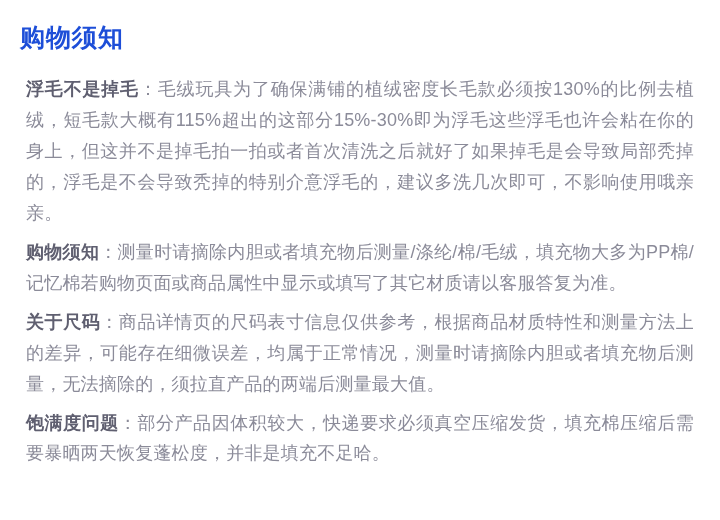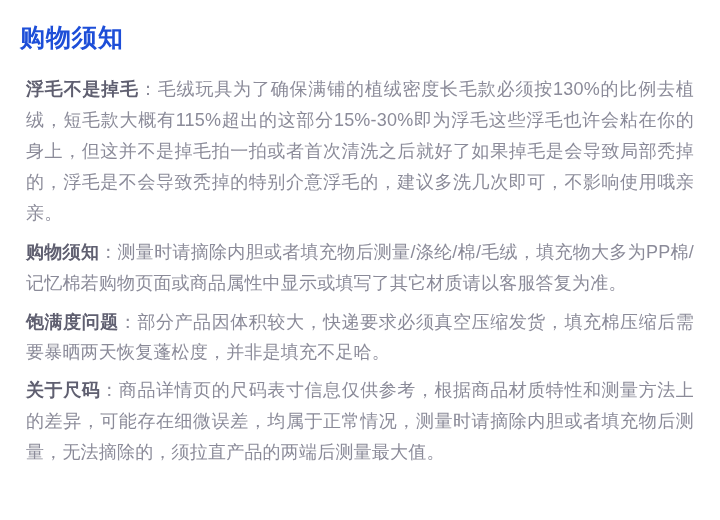--- a/index.html
+++ b/index.html
@@ -61,20 +61,20 @@
 
   <div class="section">
     <p class="para"><span class="lead">浮毛不是掉毛</span><span class="sep">：</span><span>毛绒玩具为了确保满铺的植绒密度长毛款必须按130%的比例去植绒，短毛款大概有115%超出的这部分15%-30%即为浮毛这些浮毛也许会粘在你的身上，但这并不是掉毛拍一拍或者首次清洗之后就好了如果掉毛是会导致局部秃掉的，浮毛是不会导致秃掉的特别介意浮毛的，建议多洗几次即可，不影响使用哦亲亲。</span></p>
   </div>
 
   <div class="section">
     <p class="para"><span class="lead">购物须知</span><span class="sep">：</span><span>测量时请摘除内胆或者填充物后测量/涤纶/棉/毛绒，填充物大多为PP棉/记忆棉若购物页面或商品属性中显示或填写了其它材质请以客服答复为准。</span></p>
   </div>
 
   <div class="section">
-    <p class="para compact"><span class="lead">饱满度问题</span><span class="sep">：</span><span>部分产品因体积较大，快递要求必须真空压缩发货，填充棉压缩后需要暴晒两天恢复蓬松度，并非是填充不足哈。</span></p>
+    <p class="para"><span class="lead">关于尺码</span><span class="sep">：</span><span>商品详情页的尺码表寸信息仅供参考，根据商品材质特性和测量方法上的差异，可能存在细微误差，均属于正常情况，测量时请摘除内胆或者填充物后测量，无法摘除的，须拉直产品的两端后测量最大值。</span></p>
   </div>
 
   <div class="section">
-    <p class="para"><span class="lead">关于尺码</span><span class="sep">：</span><span>商品详情页的尺码表寸信息仅供参考，根据商品材质特性和测量方法上的差异，可能存在细微误差，均属于正常情况，测量时请摘除内胆或者填充物后测量，无法摘除的，须拉直产品的两端后测量最大值。</span></p>
+    <p class="para compact"><span class="lead">饱满度问题</span><span class="sep">：</span><span>部分产品因体积较大，快递要求必须真空压缩发货，填充棉压缩后需要暴晒两天恢复蓬松度，并非是填充不足哈。</span></p>
   </div>
 
 </div>
 
 </body></html>

